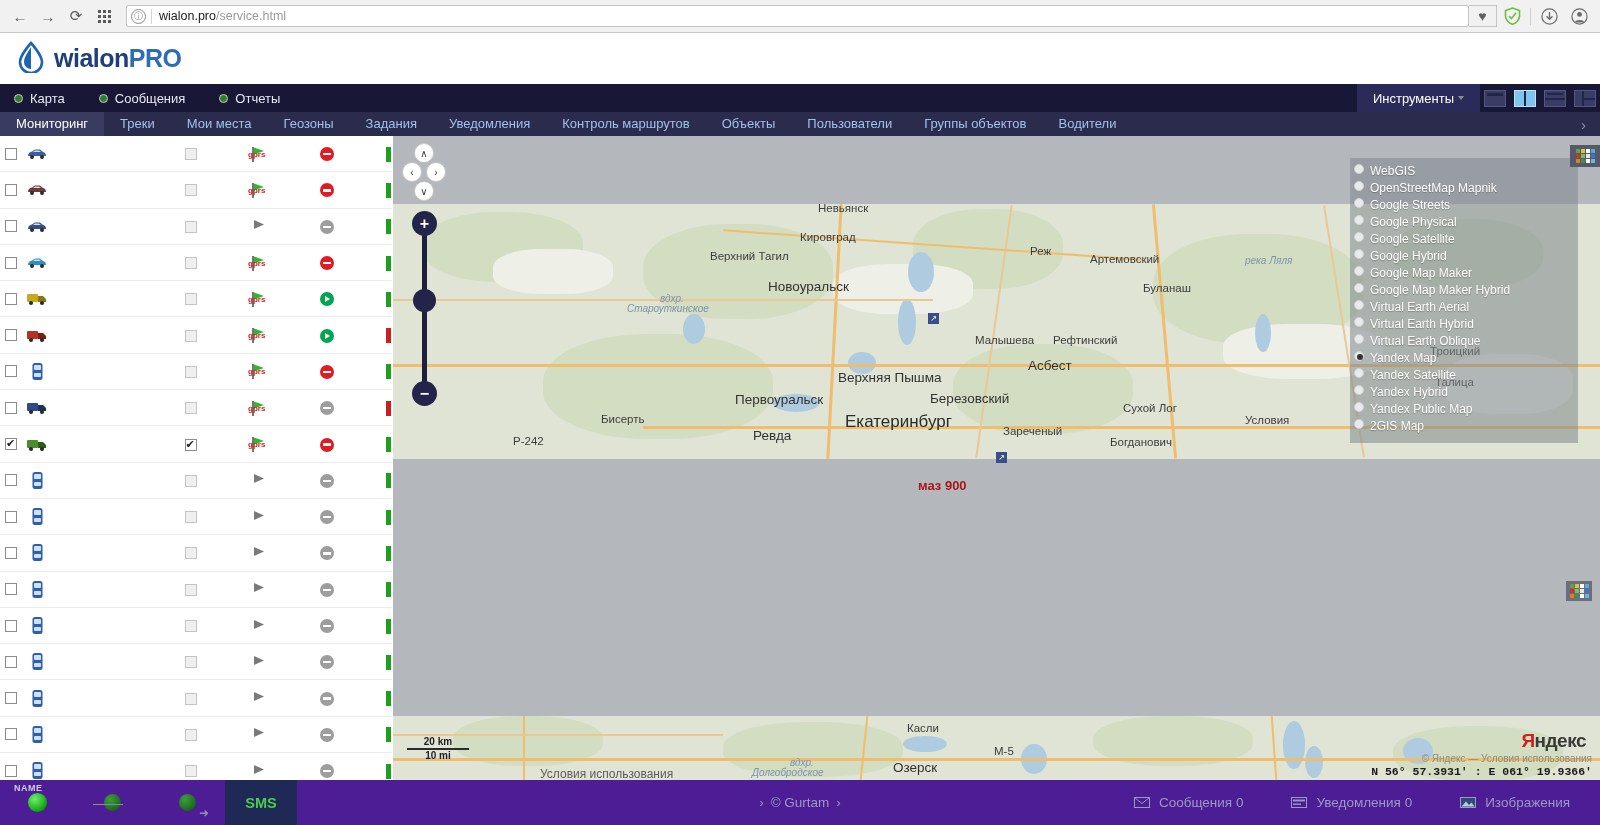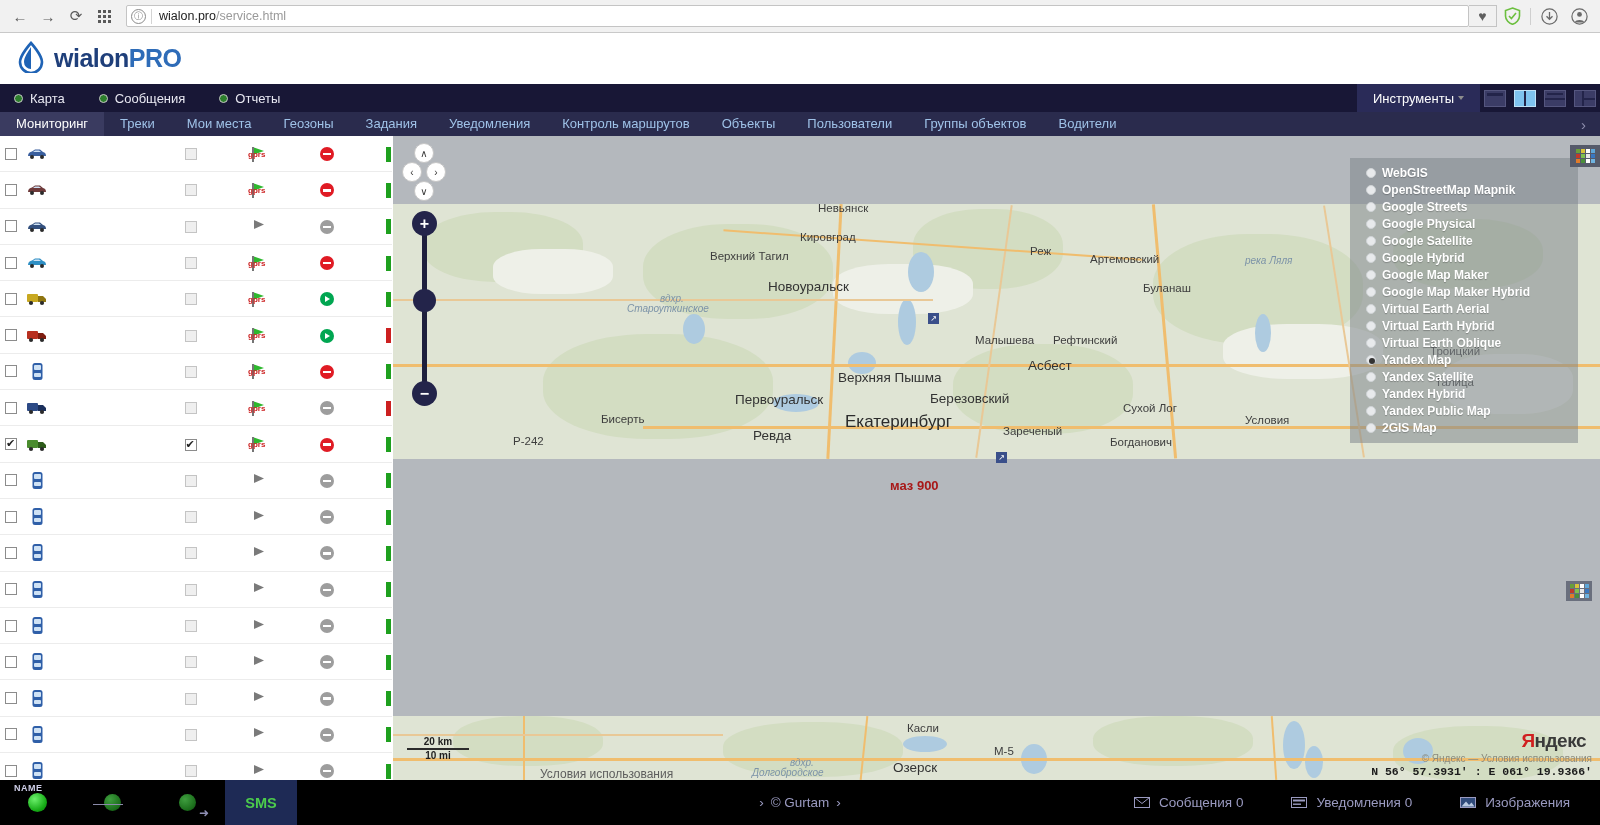--- a/index.html
+++ b/index.html
@@ -199,42 +199,42 @@
     justify-content: center; font-size: 16px; font-weight: bold;
   }
   .zs-knob {
     position: absolute; left: 1px; top: 78px; width: 23px; height: 23px;
     border-radius: 50%; background: #23244a;
   }
   .layer-panel {
     position: absolute; right: 22px; top: 22px; width: 228px;
     background: rgba(128,134,140,0.55); padding: 6px 0 7px 0;
   }
-  .layer-row { display: flex; align-items: center; height: 17px; padding-left: 16px; font-weight: bold; }
+  .layer-row { display: flex; align-items: flex-start; height: 17px; padding-left: 4px; }
   .lr-radio {
     width: 10px; height: 10px; border-radius: 50%; background: #e8eaec;
     border: 1px solid #cfd3d6; margin-right: 6px; flex: none; position: relative;
   }
   .lr-radio.sel::after {
     content: ""; position: absolute; left: 2px; top: 2px; width: 6px; height: 6px;
     border-radius: 50%; background: #333;
   }
   .lr-label { font-size: 12px; color: #ffffff; text-shadow: 0 1px 1px rgba(0,0,0,0.25); }
   .layer-toggle {
     position: absolute; right: 0; top: 9px; width: 30px; height: 22px;
     background: #555a6a; display: flex; align-items: center; justify-content: center;
   }
   .lt-grid { display: grid; grid-template-columns: repeat(4, 4px); grid-template-rows: repeat(3, 4px); gap: 1px; }
   .lt-grid i { display: block; width: 4px; height: 4px; }
   .layer-toggle2 {
     position: absolute; right: 8px; top: 445px; width: 26px; height: 20px;
     background: #6a6f7d; display: flex; align-items: center; justify-content: center;
   }
   .unit-label {
-    position: absolute; font-size: 13px; font-weight: bold; color: #a81818;
+    position: absolute; font-size: 13px; font-weight: bold; color: #a81818; margin-left: 28px;
   }
   .scale-bar { position: absolute; left: 14px; bottom: 18px; width: 62px; }
   .sc-line { height: 2px; background: #2b2b2b; }
   .sc-txt { font-size: 10px; font-weight: bold; color: #1e1e1e; text-align: center; line-height: 12px; }
   .yandex-logo {
     position: absolute; right: 14px; bottom: 28px;
     font-size: 19px; font-weight: bold; color: #3a3a3a; letter-spacing: -0.5px;
   }
   .yandex-logo b { color: #d02020; font-weight: bold; }
   .yandex-terms { position: absolute; right: 8px; bottom: 16px; font-size: 10px; color: #8b8b7e; }
@@ -245,21 +245,21 @@
   }
   .map-pin {
     position: absolute; width: 11px; height: 11px; background: #3a4f8a;
     display: flex; align-items: center; justify-content: center;
   }
   .map-pin::after { content: "↗"; color: #fff; font-size: 8px; line-height: 11px; }
 
   
   .footer {
     position: absolute; left: 0; top: 780px; width: 1600px; height: 45px;
-    background: #000000; display: flex; align-items: center; color: #9a9ac0; font-size: 13px;
+    background: #4c1d95; display: flex; align-items: center; color: #9a9ac0; font-size: 13px;
   }
   .name-tag {
     position: absolute; left: 14px; top: 3px; font-size: 9px;
     color: #cfcfe8; font-weight: bold; letter-spacing: 0.5px;
   }
   .led {
     width: 19px; height: 19px; border-radius: 50%;
     background: radial-gradient(circle at 35% 32%, #6cf06c 0%, #15aa15 65%, #0b6b0b 100%);
     flex: none;
   }

